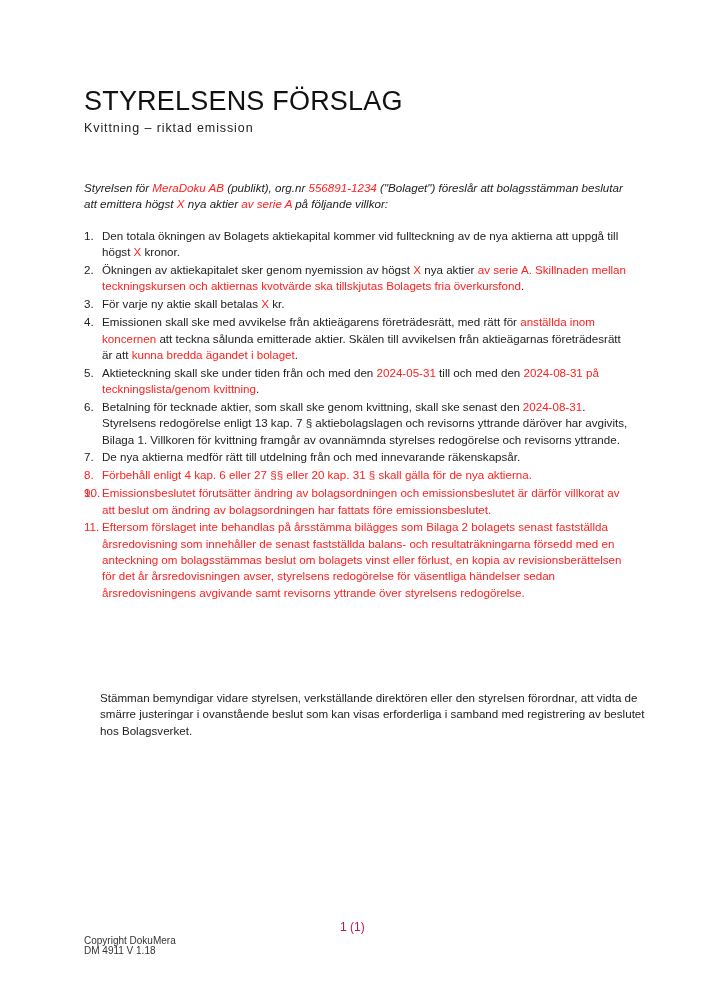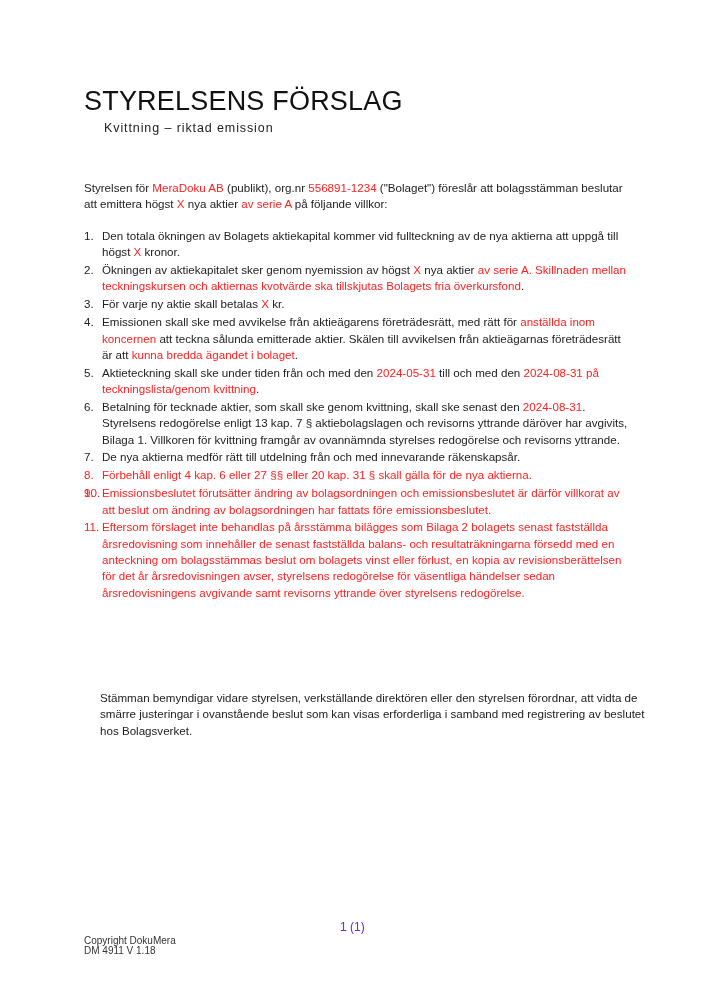--- a/index.html
+++ b/index.html
@@ -35,32 +35,31 @@
     }
     .subtitle {
       position: absolute;
       left: 84px;
       top: 121px;
       font-family: "Liberation Sans", sans-serif;
       font-size: 12.5px;
       letter-spacing: 0.9px;
       color: #222;
       white-space: nowrap;
-      margin-left: 20px;
     }
     .body-text {
       position: absolute;
       left: 84px;
       width: 545px;
       font-family: "Liberation Sans", sans-serif;
       font-size: 11.6px;
       line-height: 16.3px;
       color: #222;
     }
-    .intro { top: 180px; }
+    .intro { top: 180px; font-style: italic; }
     .closing { top: 674px; }
     .red { color: #ff2020; }
     ol.terms {
       position: absolute;
       left: 84px;
       top: 228px;
       width: 545px;
       margin: 0;
       padding: 0;
       list-style: none;
@@ -80,21 +79,21 @@
       top: 0;
     }
     ol.terms li.red-item { color: #ff2020; }
     ol.terms li.red-item .num { color: #ff2020; }
     .page-number {
       position: absolute;
       left: 340px;
       top: 920px;
       font-family: "Liberation Sans", sans-serif;
       font-size: 12px;
-      color: #6d28d9;
+      color: #be185d;
     }
     .footer {
       position: absolute;
       left: 84px;
       top: 936px;
       font-family: "Liberation Sans", sans-serif;
       font-size: 10px;
       line-height: 10px;
       color: #333;
     }

